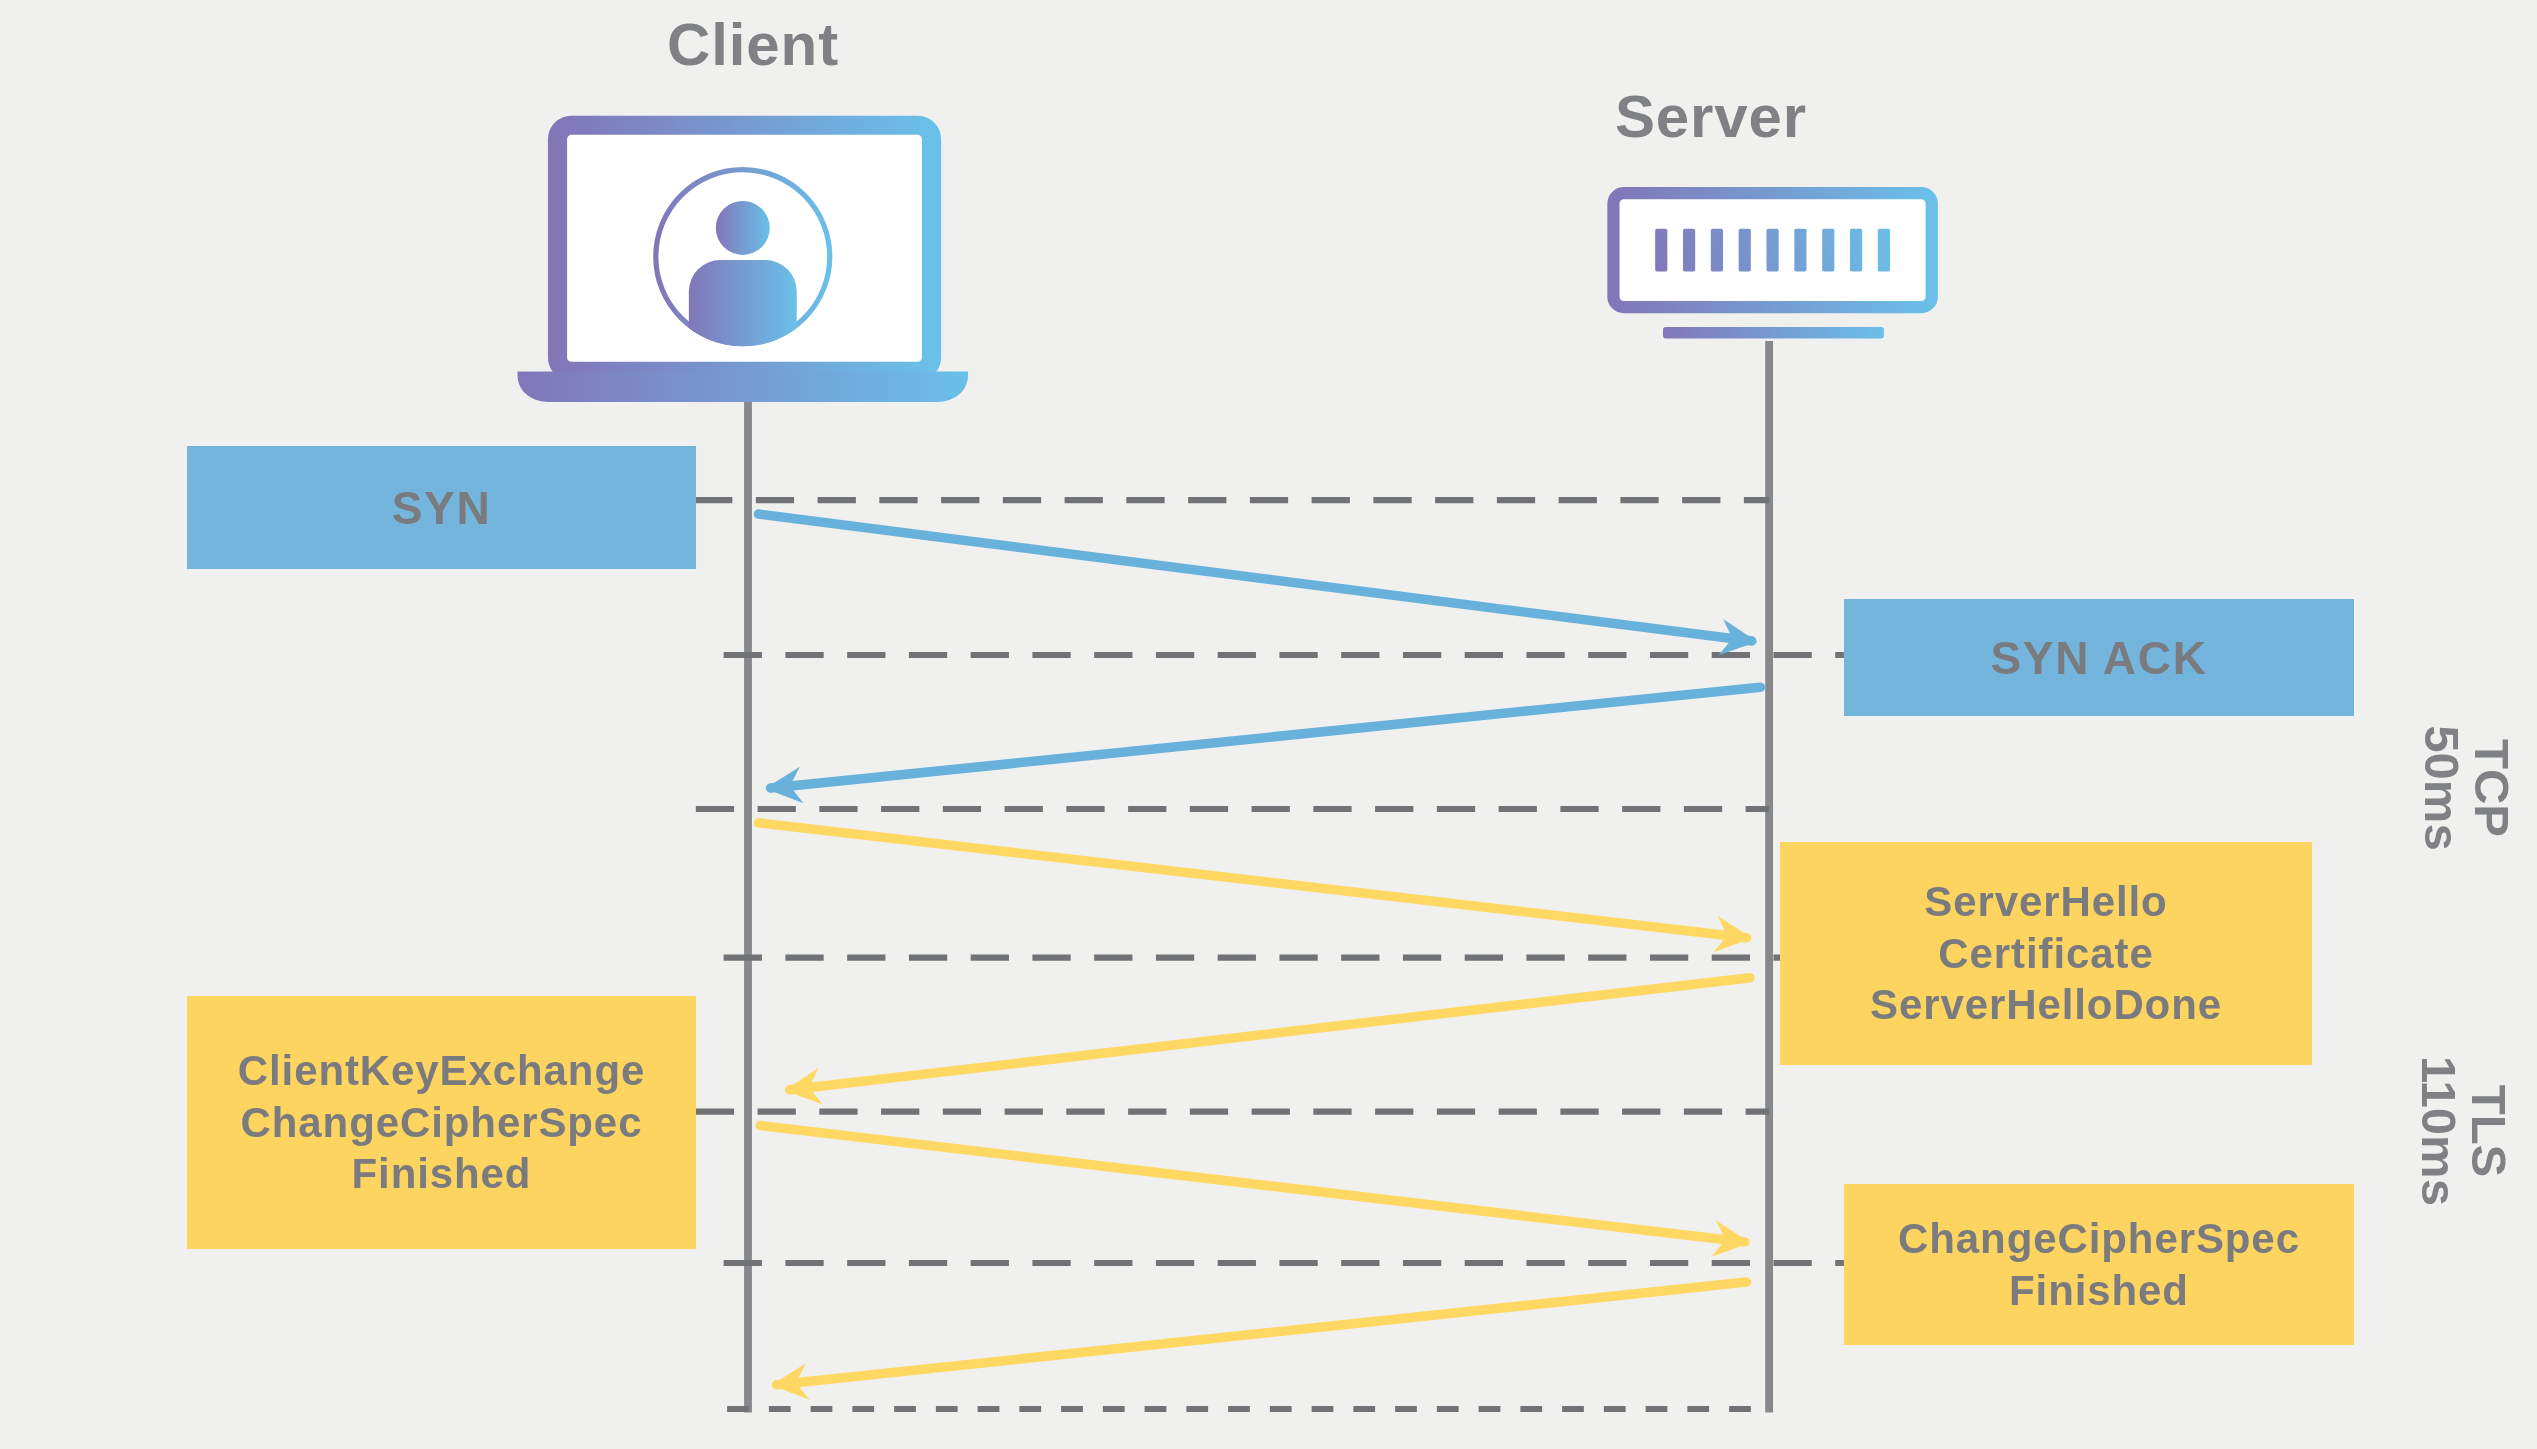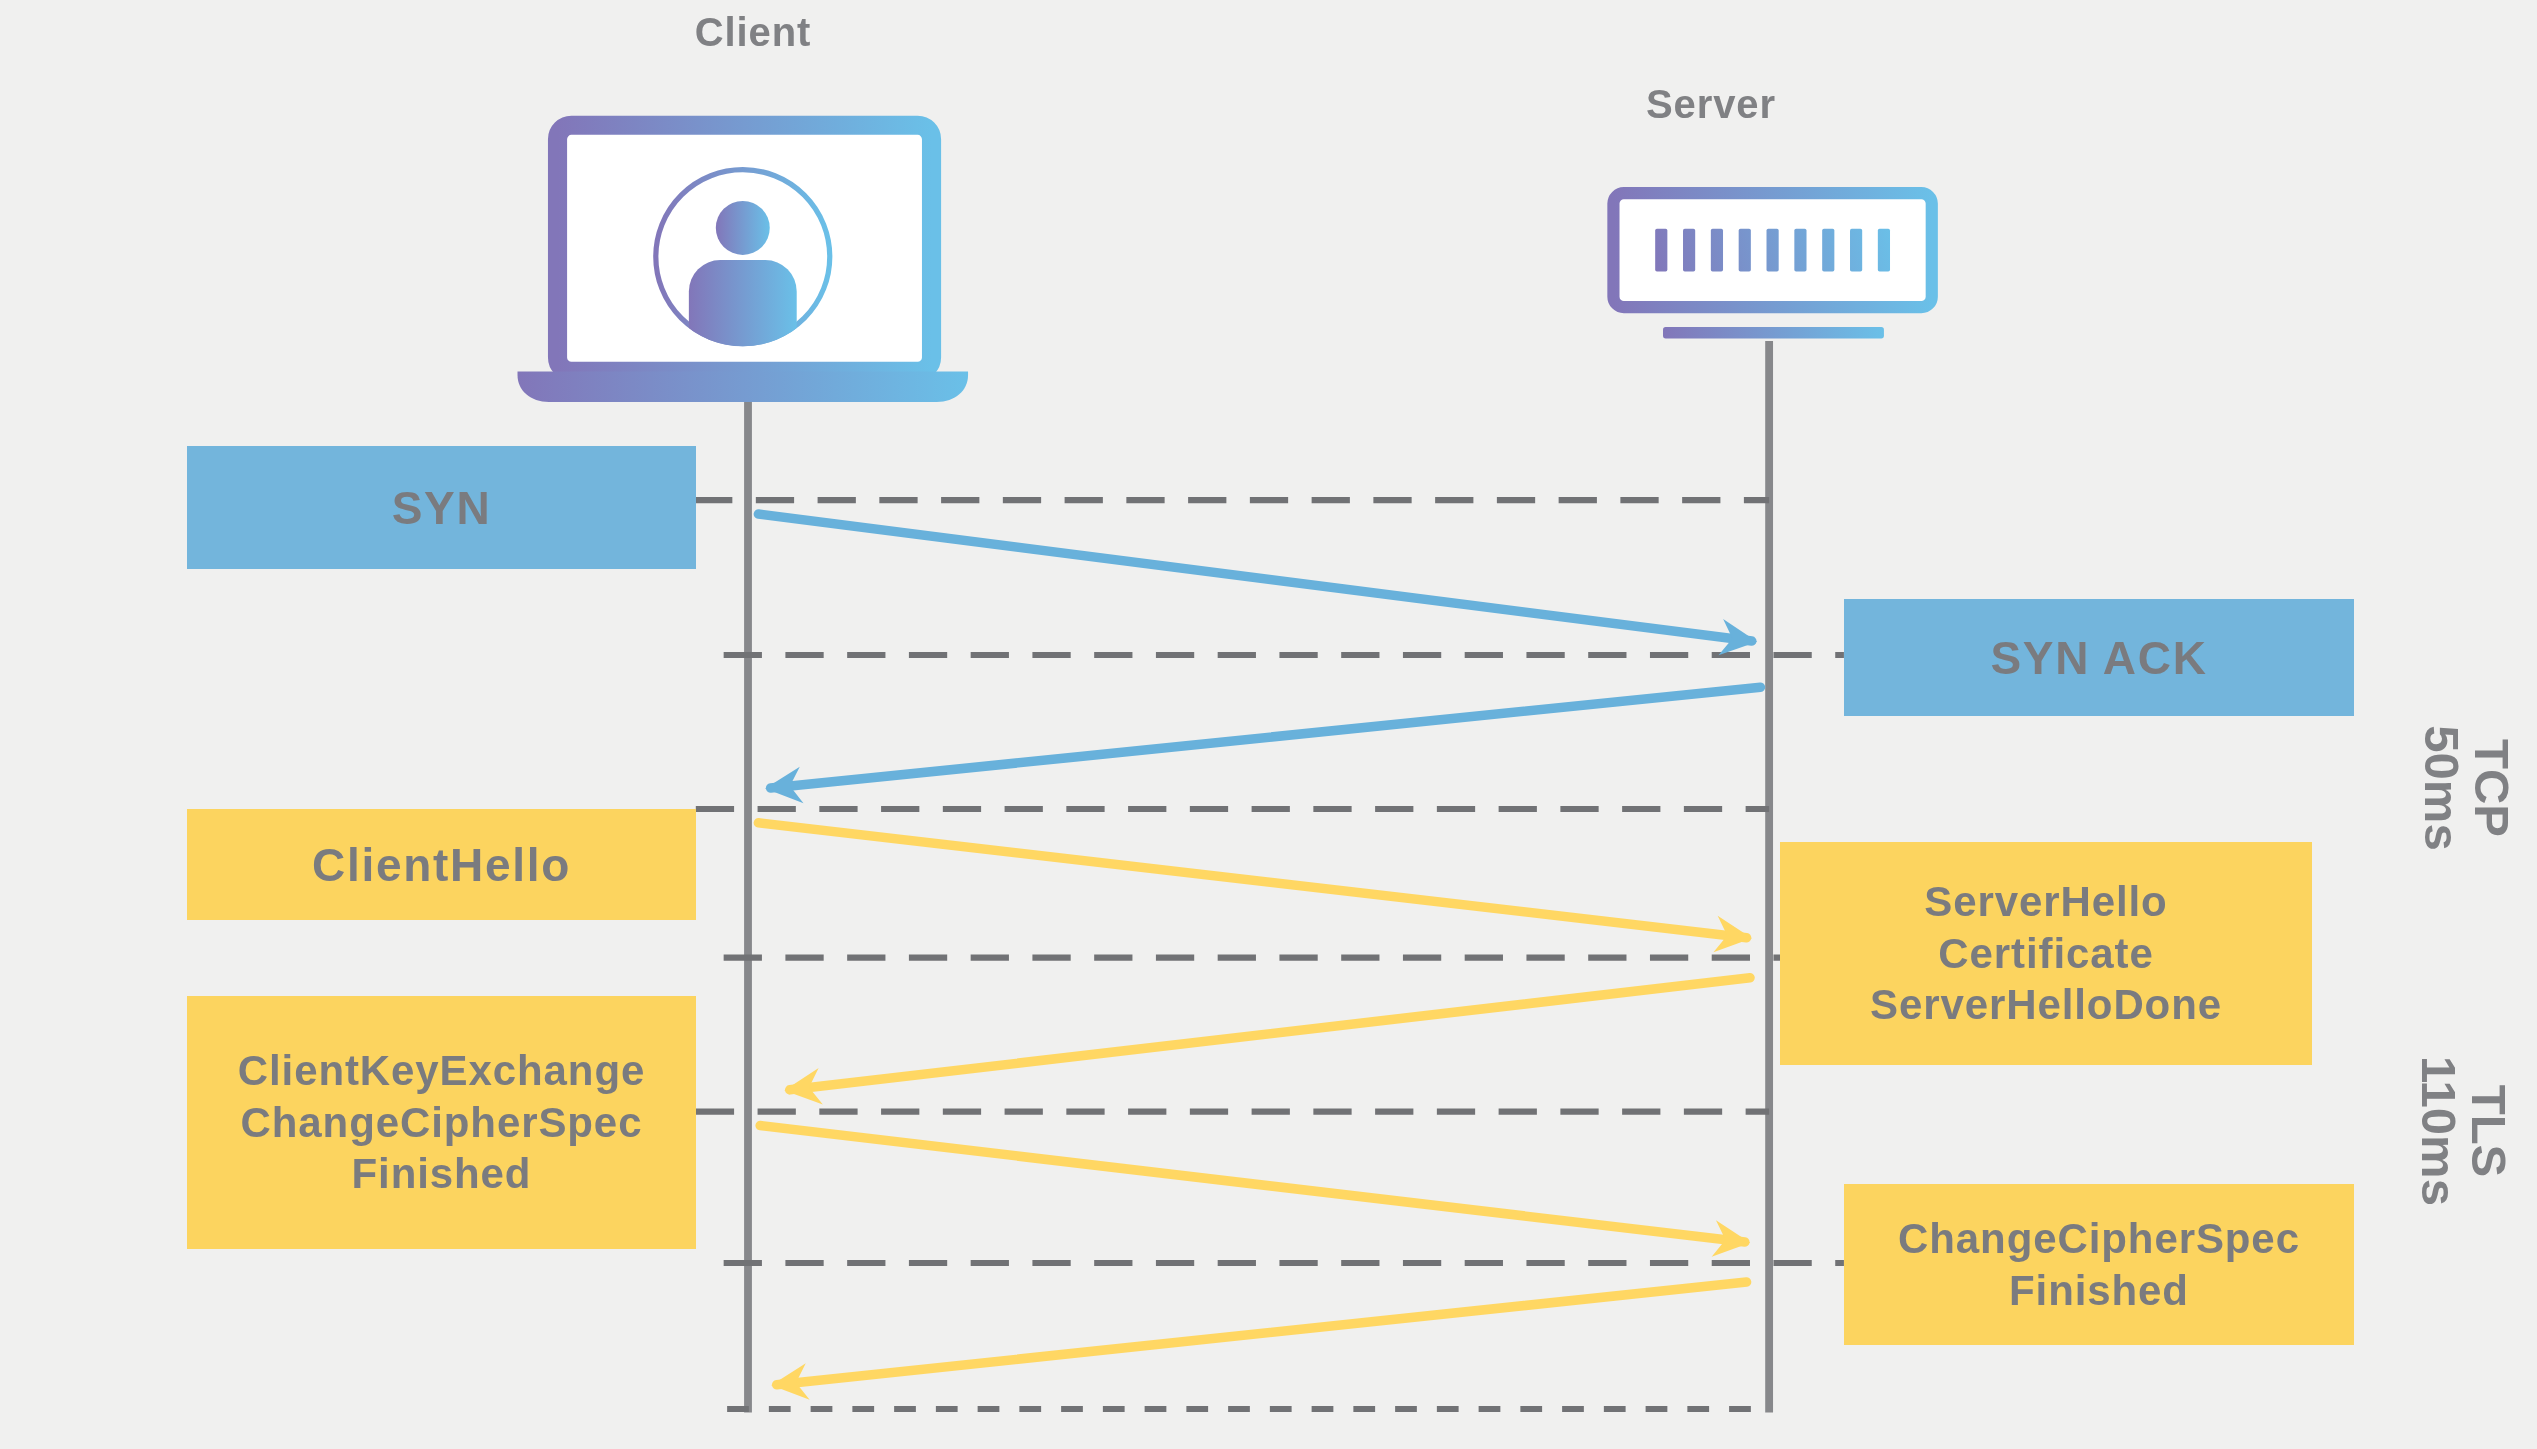--- a/index.html
+++ b/index.html
@@ -6,21 +6,21 @@
   .canvas{
     position:relative;width:2538px;height:1450px;overflow:hidden;
     background:var(--bg,#f0f0ef);
     font-family:"Liberation Sans",sans-serif;
   }
   .gfx{position:absolute;left:0;top:0;width:100%;height:100%;}
 
   
   .actor-title{
     position:absolute;transform:translateX(-50%);
-    font-size:40px;font-weight:bold;color:var(--title-text,#808184);
+    font-size:60px;font-weight:bold;color:var(--title-text,#808184);
     letter-spacing:0.9px;white-space:nowrap;
   }
   .actor-title.client{left:753px;top:10.4px;}
   .actor-title.server{left:1711px;top:82px;}
 
   
   .msg-box{
     position:absolute;display:flex;align-items:center;justify-content:center;
     text-align:center;font-weight:bold;color:var(--box-text,#7a7b7f);
     white-space:pre-line;
@@ -129,21 +129,20 @@
         <rect x="2159" y="263" width="14" height="49" rx="2"></rect>
       </g>
       <rect x="1912" y="376" width="254" height="13" rx="3" fill="url(#gicon)"></rect>
     </g>
   </svg>
 
   <div class="actor-title client">Client</div>
   <div class="actor-title server">Server</div>
 
   <div class="msg-box tcp single" id="box-syn">SYN</div>
-  <div class="msg-box tls single" id="box-clienthello">ClientHello</div>
   <div class="msg-box tls multi" id="box-cke">ClientKeyExchange
 ChangeCipherSpec
 Finished</div>
 
   <div class="msg-box tcp single" id="box-synack">SYN ACK</div>
   <div class="msg-box tls multi" id="box-serverhello">ServerHello
 Certificate
 ServerHelloDone</div>
   <div class="msg-box tls multi" id="box-ccs">ChangeCipherSpec
 Finished</div>

